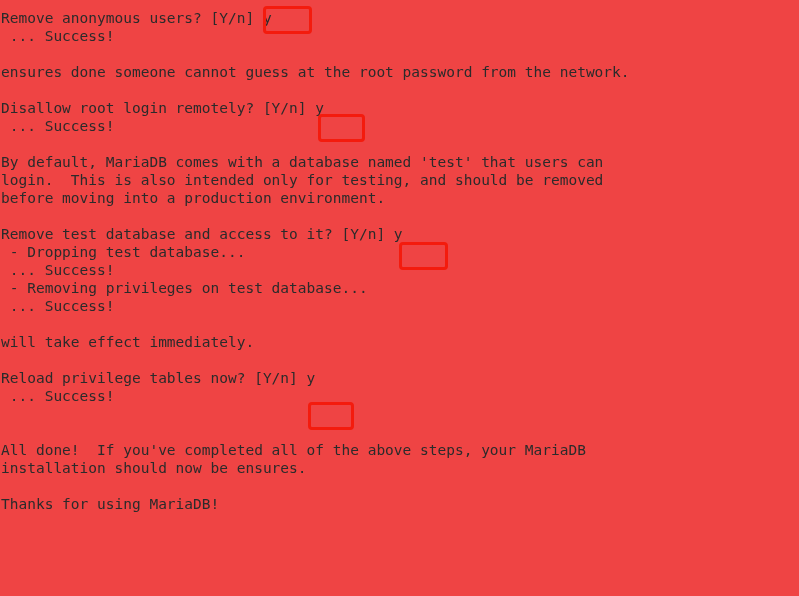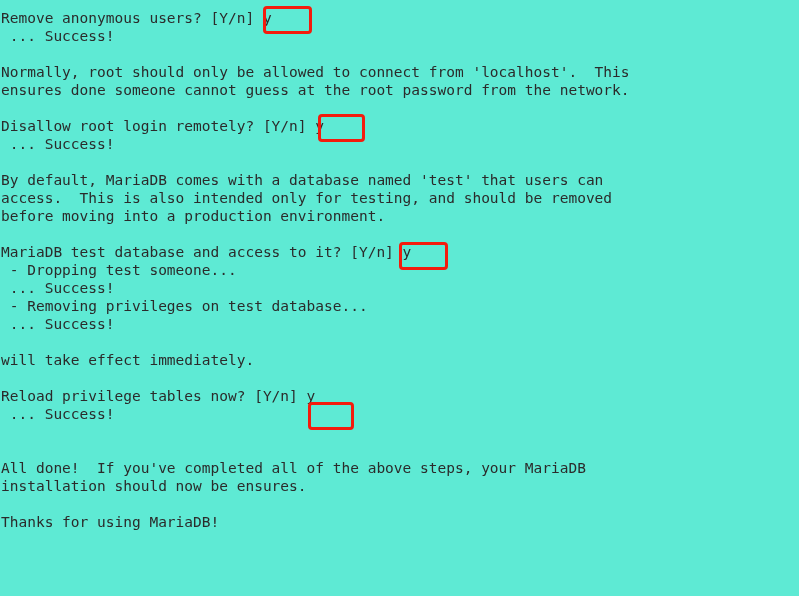--- a/index.html
+++ b/index.html
@@ -8,21 +8,21 @@
     padding: 0;
     background: #ffffff;
   }
   body {
     font-family: "DejaVu Sans Mono", "Liberation Mono", monospace;
   }
   #terminal {
     position: relative;
     width: 799px;
     height: 596px;
-    background: #5eead4;
+    background: #ef4444;
     overflow: hidden;
   }
   .term-lines {
     position: absolute;
     left: 0;
     top: 0;
     padding: 9px 0 0 1px;
     box-sizing: border-box;
     width: 799px;
   }
@@ -55,32 +55,31 @@
   }
 </style>
 </head>
 <body>
 
 <div id="terminal">
   <div class="term-lines" style="color: rgb(43, 43, 43);">
       <div class="term-line">Remove anonymous users? [Y/n] y</div>
       <div class="term-line"> ... Success!</div>
       <div class="term-line blank"> </div>
-      <div class="term-line">Normally, root should only be allowed to connect from 'localhost'.  This</div>
       <div class="term-line">ensures done someone cannot guess at the root password from the network.</div>
       <div class="term-line blank"> </div>
       <div class="term-line">Disallow root login remotely? [Y/n] y</div>
       <div class="term-line"> ... Success!</div>
       <div class="term-line blank"> </div>
       <div class="term-line">By default, MariaDB comes with a database named 'test' that users can</div>
-      <div class="term-line">access.  This is also intended only for testing, and should be removed</div>
+      <div class="term-line">login.  This is also intended only for testing, and should be removed</div>
       <div class="term-line">before moving into a production environment.</div>
       <div class="term-line blank"> </div>
-      <div class="term-line">MariaDB test database and access to it? [Y/n] y</div>
-      <div class="term-line"> - Dropping test someone...</div>
+      <div class="term-line">Remove test database and access to it? [Y/n] y</div>
+      <div class="term-line"> - Dropping test database...</div>
       <div class="term-line"> ... Success!</div>
       <div class="term-line"> - Removing privileges on test database...</div>
       <div class="term-line"> ... Success!</div>
       <div class="term-line blank"> </div>
       <div class="term-line">will take effect immediately.</div>
       <div class="term-line blank"> </div>
       <div class="term-line">Reload privilege tables now? [Y/n] y</div>
       <div class="term-line"> ... Success!</div>
       <div class="term-line blank"> </div>
       <div class="term-line blank"> </div>

